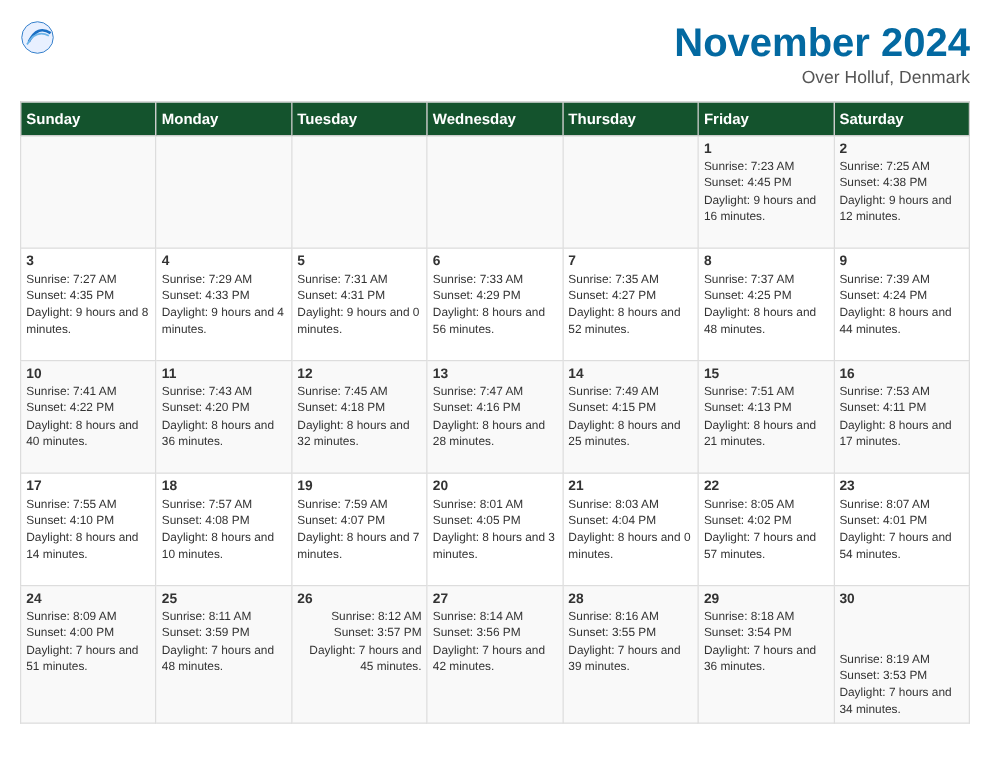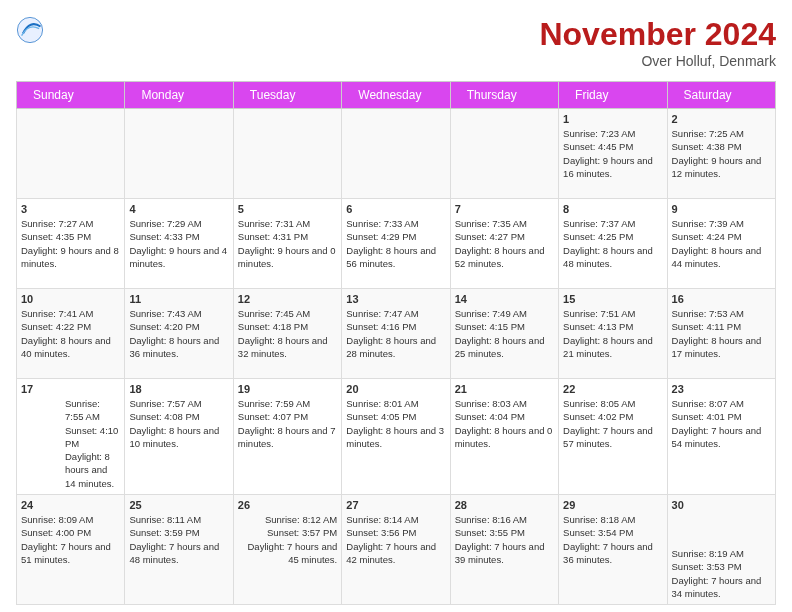--- a/index.html
+++ b/index.html
@@ -39,37 +39,37 @@
       width: 28px;
       height: 28px;
       margin-right: 4px;
     }
     .title-section {
       text-align: right;
     }
     .month-title {
       font-size: 32px;
       font-weight: bold;
-      color: #b91c1c;
+      color: #0369a1;
     }
     .location {
       font-size: 14px;
       color: #555;
     }
     .calendar {
       width: 100%;
       border-collapse: collapse;
       table-layout: fixed;
     }
     .calendar th {
-      background: #d946ef;
+      background: #14532d;
       color: #fff;
       font-size: 12px;
-      font-weight: normal;
-      padding: 6px 16px;
+      font-weight: bold;
+      padding: 6px 4px;
       text-align: left;
       border: 1px solid #ccc;
     }
     .calendar td {
       border: 1px solid #ddd;
       vertical-align: top;
       padding: 4px;
       font-size: 10px;
       height: 90px;
       background: #fff;
@@ -229,21 +229,21 @@
         <td>
           <span class="day-number">16</span>
           <div class="day-info" style="white-space: pre-line;">Sunrise: 7:53 AM
 Sunset: 4:11 PM
 Daylight: 8 hours and 17 minutes.</div>
         </td>
       </tr>
       <tr>
         <td>
           <span class="day-number">17</span>
-          <div class="day-info" style="white-space: pre-line; margin-left: 44px;">Sunrise: 7:55 AM
+          <div class="day-info" style="white-space: pre-line;">Sunrise: 7:55 AM
 Sunset: 4:10 PM
 Daylight: 8 hours and 14 minutes.</div>
         </td>
         <td>
           <span class="day-number">18</span>
           <div class="day-info" style="white-space: pre-line;">Sunrise: 7:57 AM
 Sunset: 4:08 PM
 Daylight: 8 hours and 10 minutes.</div>
         </td>
         <td>

